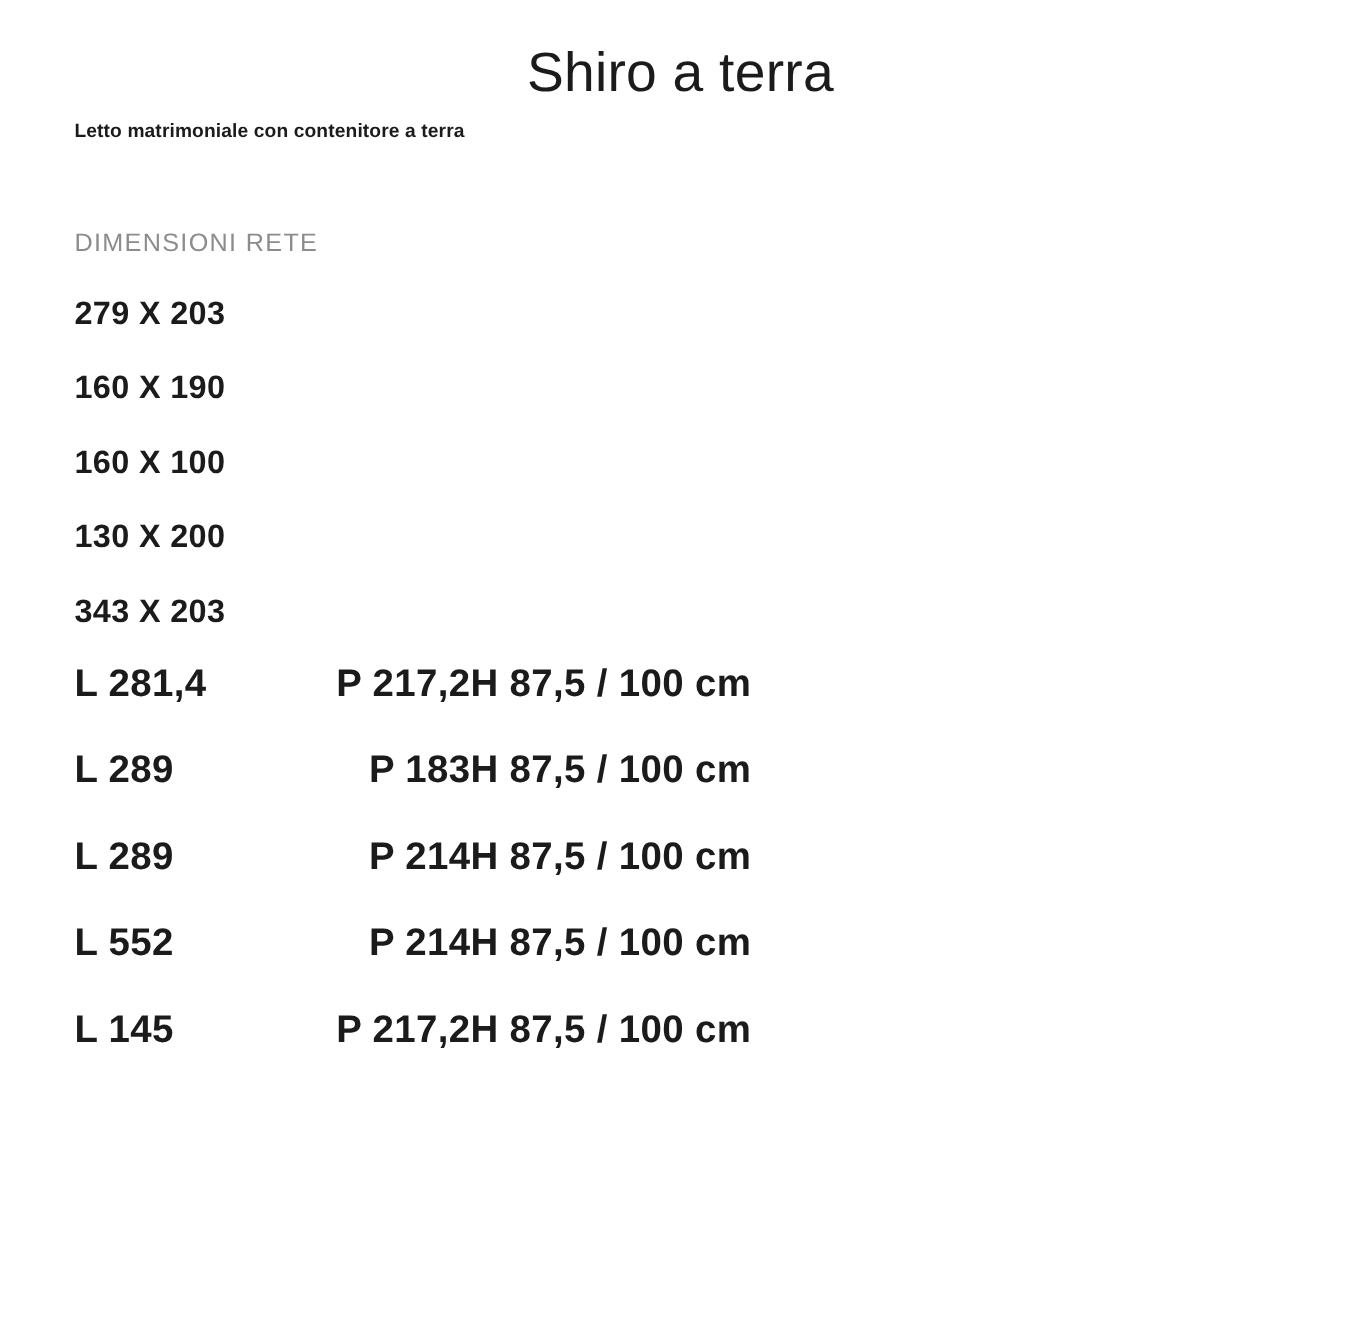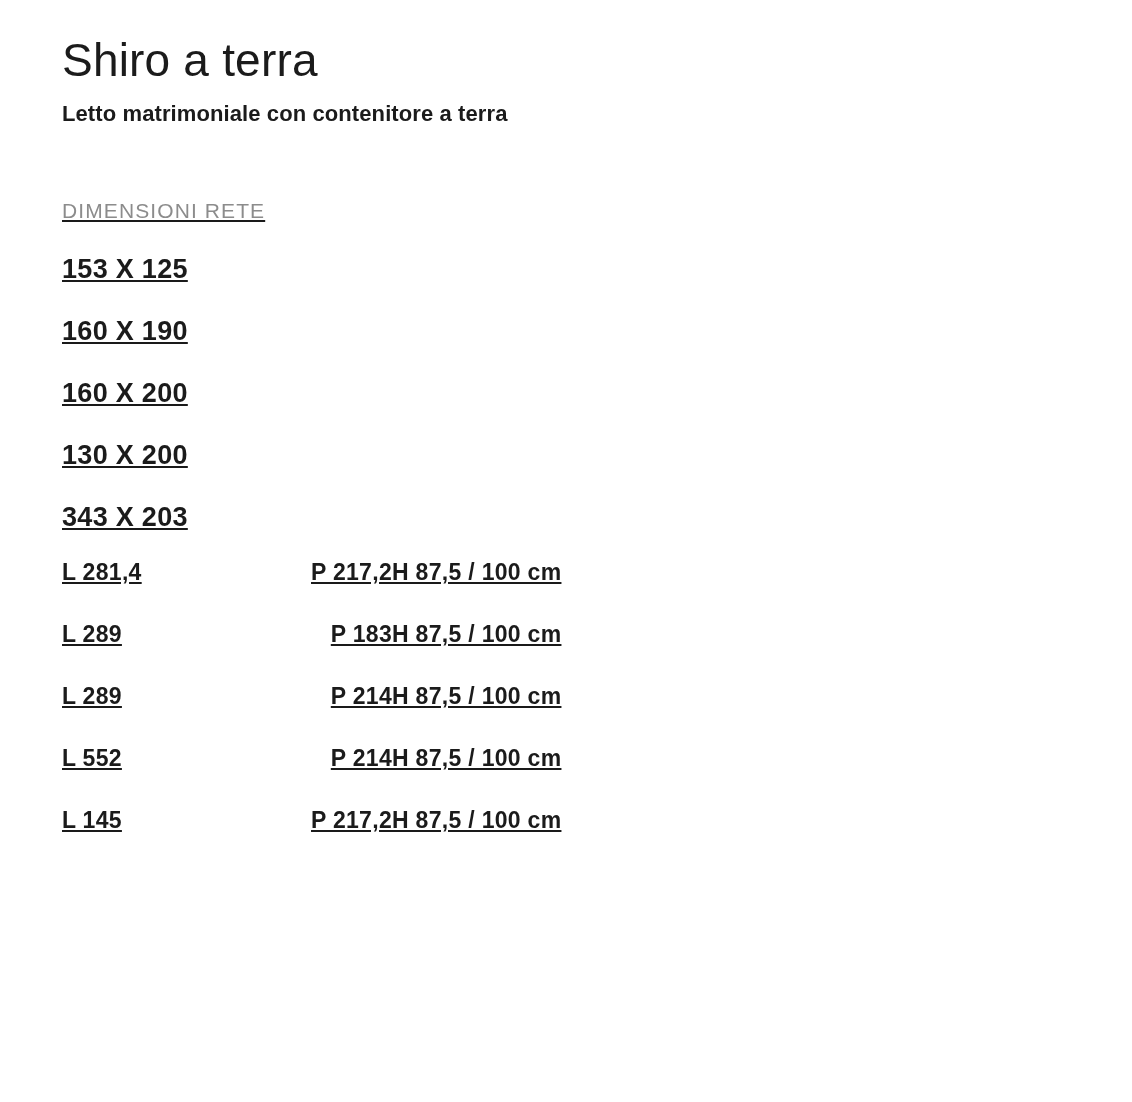--- a/index.html
+++ b/index.html
@@ -18,31 +18,31 @@
     padding: 34px 60px 0 62px;
     box-sizing: border-box;
   }
   .product-title {
     font-size: 46px;
     font-weight: 400;
     letter-spacing: 0.2px;
     line-height: 1.15;
     margin: 0 0 14px 0;
     color: #1b1b1b;
+    text-align: center;
   }
   .product-subtitle {
-    font-size: 22px;
+    font-size: 16px;
     font-weight: 700;
     letter-spacing: 0.1px;
     margin: 0;
     color: #1b1b1b;
   }
   .section {
     margin-top: 0;
-    text-decoration: underline;
   }
   .section-heading {
     font-size: 21px;
     font-weight: 400;
     letter-spacing: 1.1px;
     color: #8c8c8c;
     text-transform: uppercase;
   }
   .spacer-top {
     height: 72px;
@@ -64,21 +64,21 @@
   }
   .heading-letto {
     display: block;
     margin-top: 30px;
   }
   .bed-table {
     border-collapse: collapse;
     margin-top: 8px;
   }
   .bed-table td {
-    font-size: 23px;
+    font-size: 32px;
     font-weight: 700;
     letter-spacing: 0.3px;
     color: #1b1b1b;
     padding: 18px 0 17px 0;
     vertical-align: baseline;
     white-space: nowrap;
   }
   .col-w { width: 168px; }
   .col-d { width: 162px; text-align: right; }
   .col-h { width: auto; }
@@ -89,23 +89,23 @@
 <div class="page">
 
   <h1 class="product-title">Shiro a terra</h1>
   <p class="product-subtitle">Letto matrimoniale con contenitore a terra</p>
 
   <div class="spacer-top"></div>
 
   <div class="section">
     <div class="section-heading heading-rete">DIMENSIONI RETE</div>
     <ul class="mesh-list">
-      <li class="mesh-item">153 X 125</li>
+      <li class="mesh-item">279 X 203</li>
       <li class="mesh-item">160 X 190</li>
-      <li class="mesh-item">160 X 200</li>
+      <li class="mesh-item">160 X 100</li>
       <li class="mesh-item">130 X 200</li>
       <li class="mesh-item">343 X 203</li>
     </ul>
   </div>
 
   <div class="section">
     <table class="bed-table">
       <tbody>
         <tr>
           <td class="col-w">L 281,4</td>

